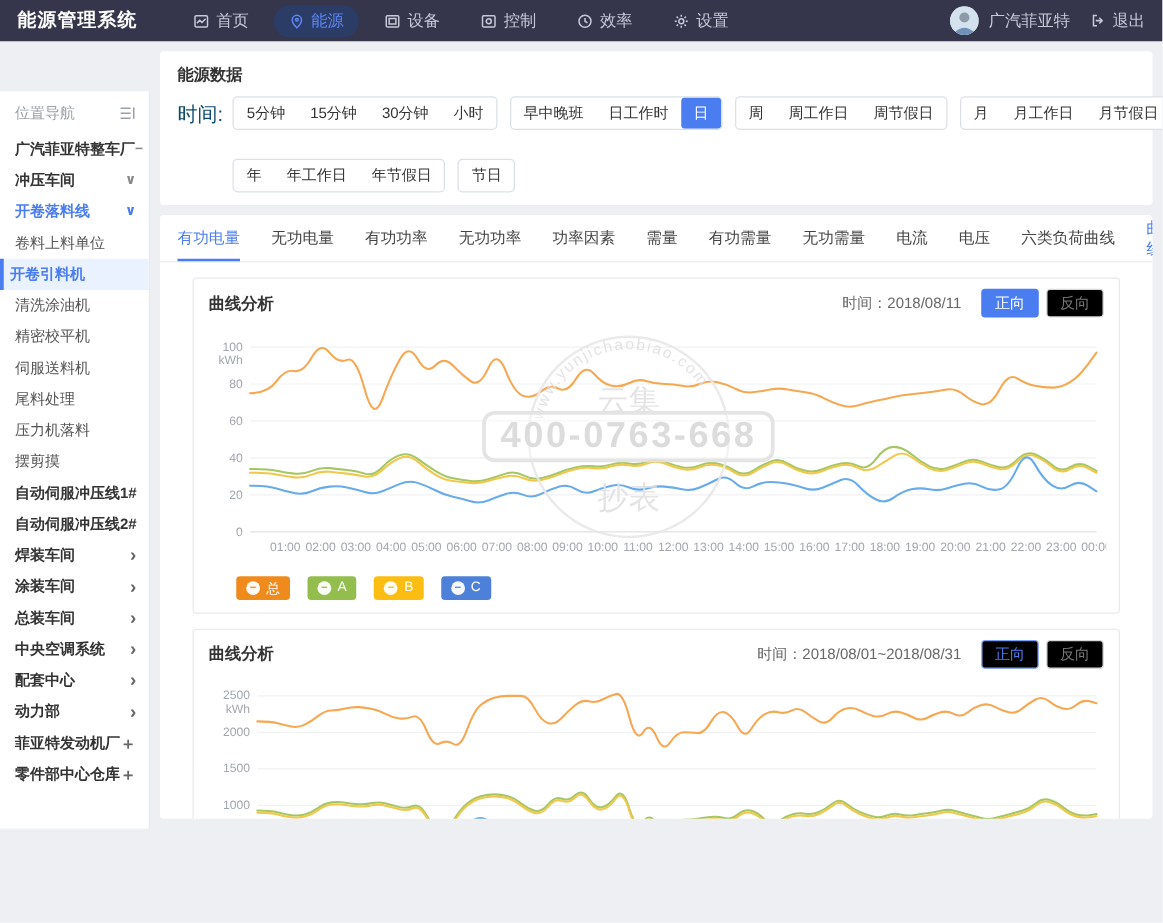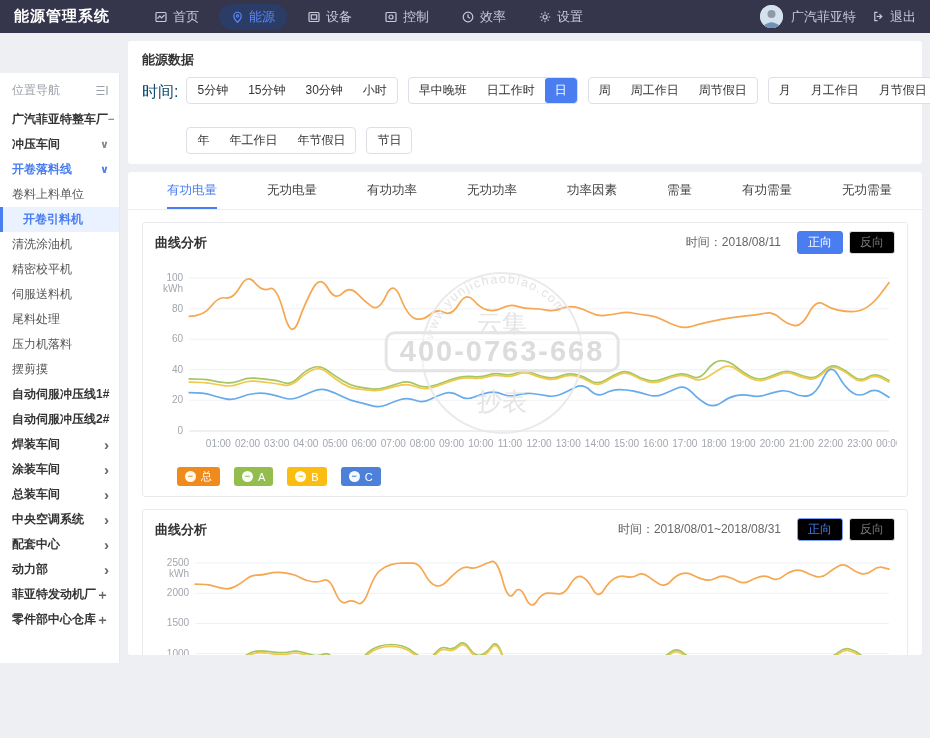--- a/index.html
+++ b/index.html
@@ -23,21 +23,21 @@
   .body-row { flex:1; display:flex; min-height:0; }
 
   
   .sidebar { width:120px; background:#fff; border-right:1px solid #e7e9ee; overflow:hidden; flex-shrink:0;margin-top:40px; }
   .side-header { display:flex; align-items:center; justify-content:space-between; padding:9px 10px 8px 12px;
     color:#9aa0a8; font-size:12px; }
   .side-item { display:flex; align-items:center; justify-content:space-between; height:25px;
     padding:0 10px 0 12px; font-size:12px; color:#555; cursor:pointer; white-space:nowrap; }
   .side-item.bold { color:#333; font-weight:bold; }
   .side-item.blue { color:#4a7df0; }
-  .side-item.active { background:#e9f2fe; border-left:3px solid #4a7df0; padding-left:20px;
+  .side-item.active { background:#e9f2fe; border-left:3px solid #4a7df0; padding-left:5px;
     color:#4a7df0; font-weight:bold; }
   .trail { color:#888; font-size:11px; line-height:1; }
   .side-item.blue .trail { color:#4a7df0; }
   .trail.right { font-size:15px; color:#666; }
   .trail.plus { font-size:13px; color:#666; }
 
   
   .main { flex:1; padding:8px; display:flex; flex-direction:column; min-width:0; overflow:hidden; }
 
   
@@ -49,28 +49,28 @@
   .f-row { display:flex; gap:10px; flex-wrap:nowrap; }
   .f-group { display:flex; border:1px solid #dcdfe6; border-radius:4px; overflow:hidden; background:#fff; }
   .f-opt { font-size:12px; color:#333; padding:4px 10px; cursor:pointer; white-space:nowrap; border-radius:3px; }
   .f-opt.on { background:#4a7df0; color:#fff; }
 
   
   .content-card { background:#fff; border-radius:3px; flex:1; min-height:0; overflow:hidden; display:flex; flex-direction:column; }
   .tabs-row { display:flex; align-items:center; padding:0 14px; border-bottom:1px solid #ebedf0; flex-shrink:0; }
   .tabs { display:flex; }
   .tab { font-size:12.5px; color:#444; padding:10px 0 8px; margin-right:25px; cursor:pointer;
-    border-bottom:2px solid transparent; white-space:nowrap;margin-left:25px; }
+    border-bottom:2px solid transparent; white-space:nowrap; }
   .tab.on { color:#4a7df0; border-bottom-color:#4a7df0; }
   .view-switch { margin-left:auto; display:flex; align-items:center; }
   .vs { font-size:12.5px; color:#999; cursor:pointer; }
   .vs.on { color:#4a7df0; }
 
   
-  .panel { margin:12px 14px 0; border:1px solid #e9eaee; border-radius:3px; }
+  .panel { margin:12px 26px 0; border:1px solid #e9eaee; border-radius:3px; }
   .panel-head { display:flex; align-items:center; padding:8px 12px; }
   .panel-title { font-size:13px; font-weight:bold; color:#333; }
   .panel-right { margin-left:auto; display:flex; align-items:center; gap:6px; }
   .time-text { font-size:12px; color:#666; margin-right:10px; }
   .btn-sm { font-size:12px; padding:2px 10px; border:1px solid #d9d9d9; border-radius:3px;
     background:#000000; color:#777; cursor:pointer; }
   .btn-sm.solid { background:#4a7df0; border-color:#4a7df0; color:#fff; }
   .btn-sm.outline { border-color:#7ea3f5; color:#4a7df0; }
   .chart-box { position:relative; padding:2px 10px 4px; }
   .chart-box svg.chart { display:block; width:100%; }

